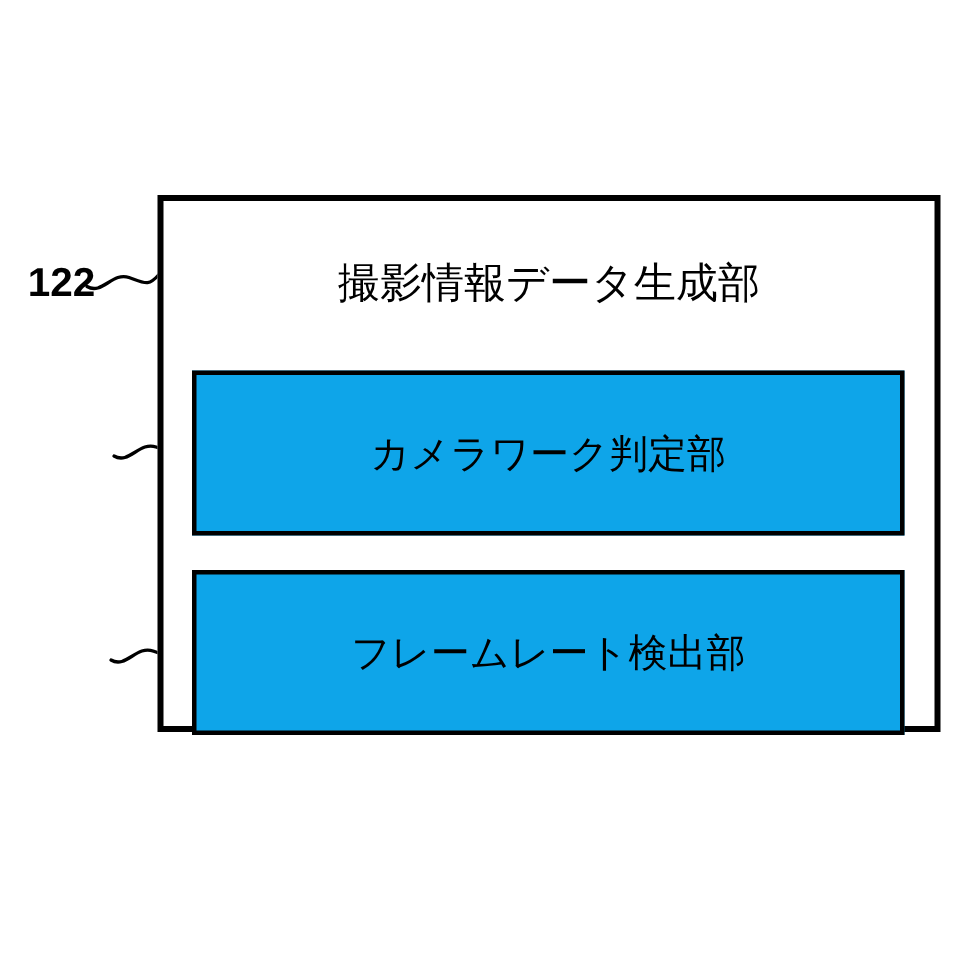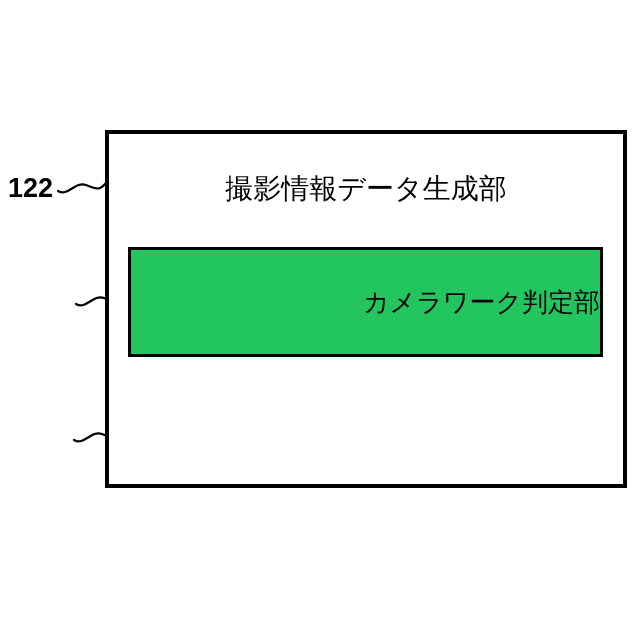--- a/index.html
+++ b/index.html
@@ -36,40 +36,40 @@
     color: #000000;
     letter-spacing: 0px;
   }
   .inner-box {
     position: absolute;
     left: 19px; 
     width: 475px;
     height: 110px;
     border: 3px solid #000000;
     box-sizing: border-box;
-    background: #22c55e;
+    background: #0ea5e9;
     display: flex;
     align-items: center;
-    justify-content: flex-end;
+    justify-content: center;
   }
   .inner-box.box-1 { top: 113px; } 
   .inner-box.box-2 { top: 246px; } 
   .inner-label {
     font-size: 26px;
     line-height: 28px;
     color: #000000;
     text-align: center;
   }
   .ref-label {
     position: absolute;
     font-size: 27px;
     line-height: 28px;
     font-weight: bold;
     color: #000000;
-    text-align: left;
+    text-align: center;
     width: 66px;
     left: 8px;
   }
   .ref-122  { top: 174px; }
   .ref-122b { top: 290px; }
   .ref-122c { top: 426px; }
   .connector-layer {
     position: absolute;
     left: 0;
     top: 0;
@@ -97,15 +97,18 @@
     <path d="M 74 440 C 84 446, 91 430, 102 434 S 118 440, 129 432"></path>
   </svg>
 
   <div class="outer-box">
     <div class="outer-title">撮影情報データ生成部</div>
 
     <div class="inner-box box-1">
       <div class="inner-label">カメラワーク判定部</div>
     </div>
 
+    <div class="inner-box box-2">
+      <div class="inner-label">フレームレート検出部</div>
+    </div>
   </div>
 
 </div>
 
 </body></html>

